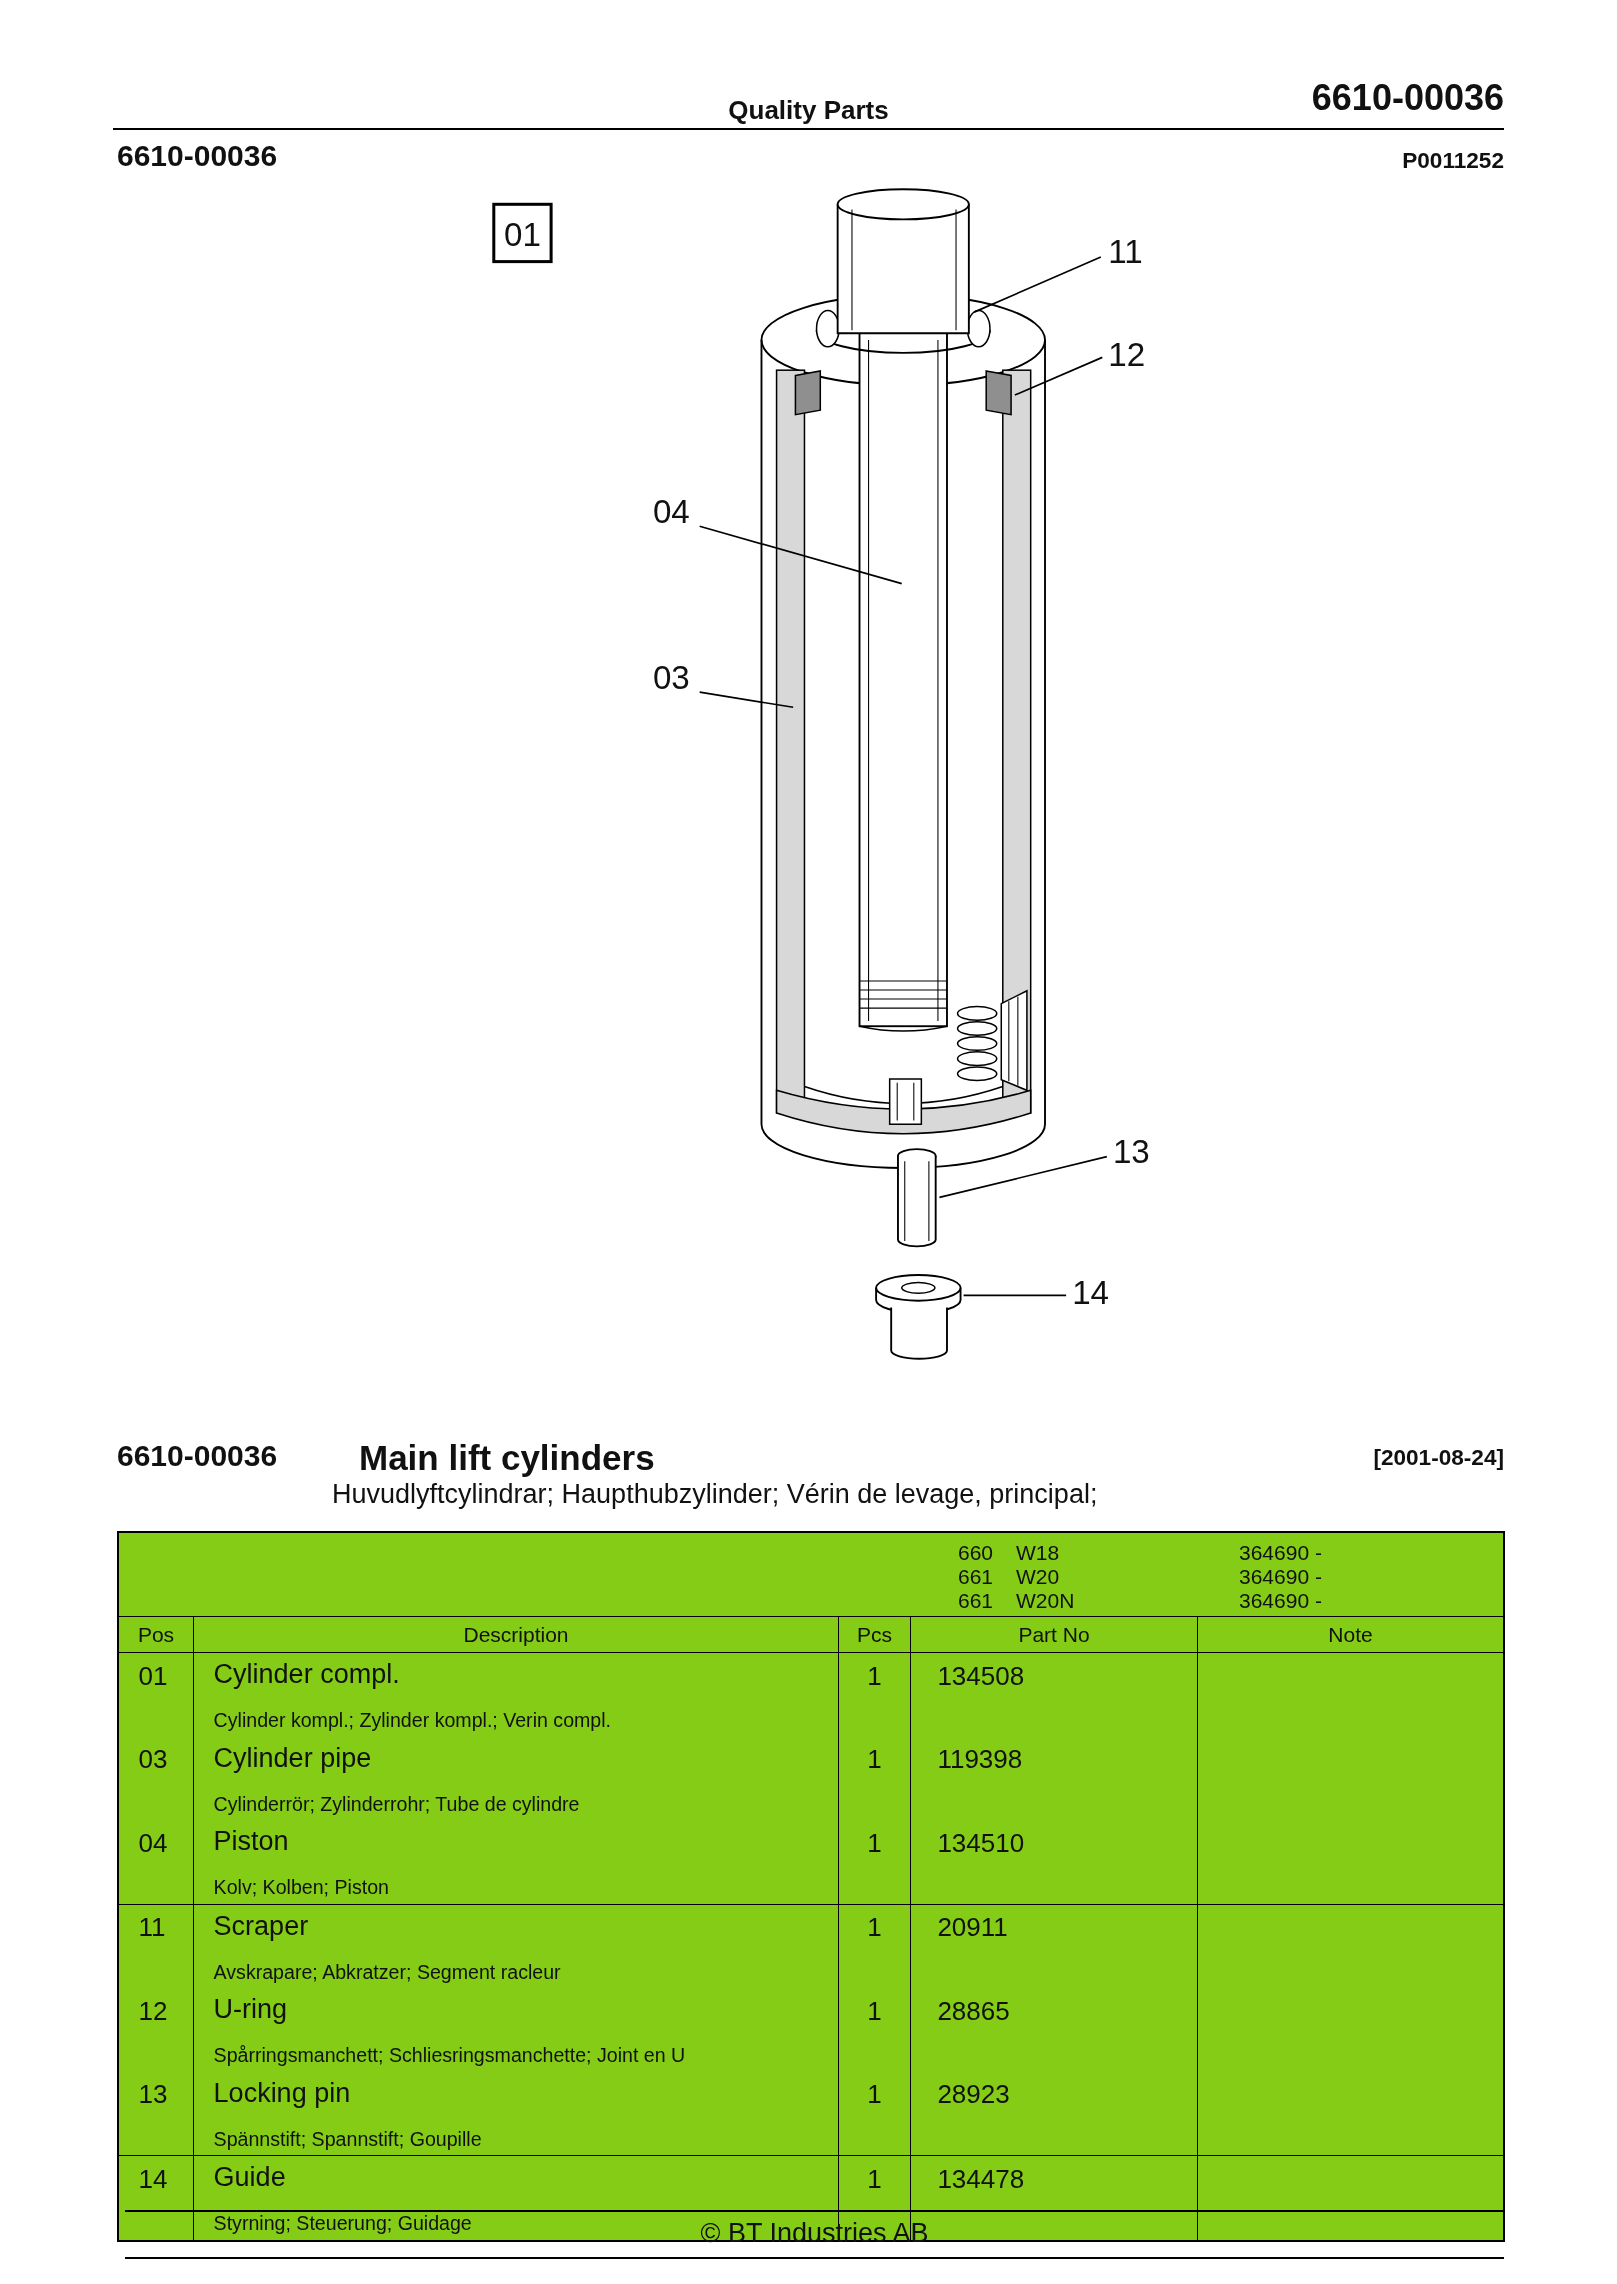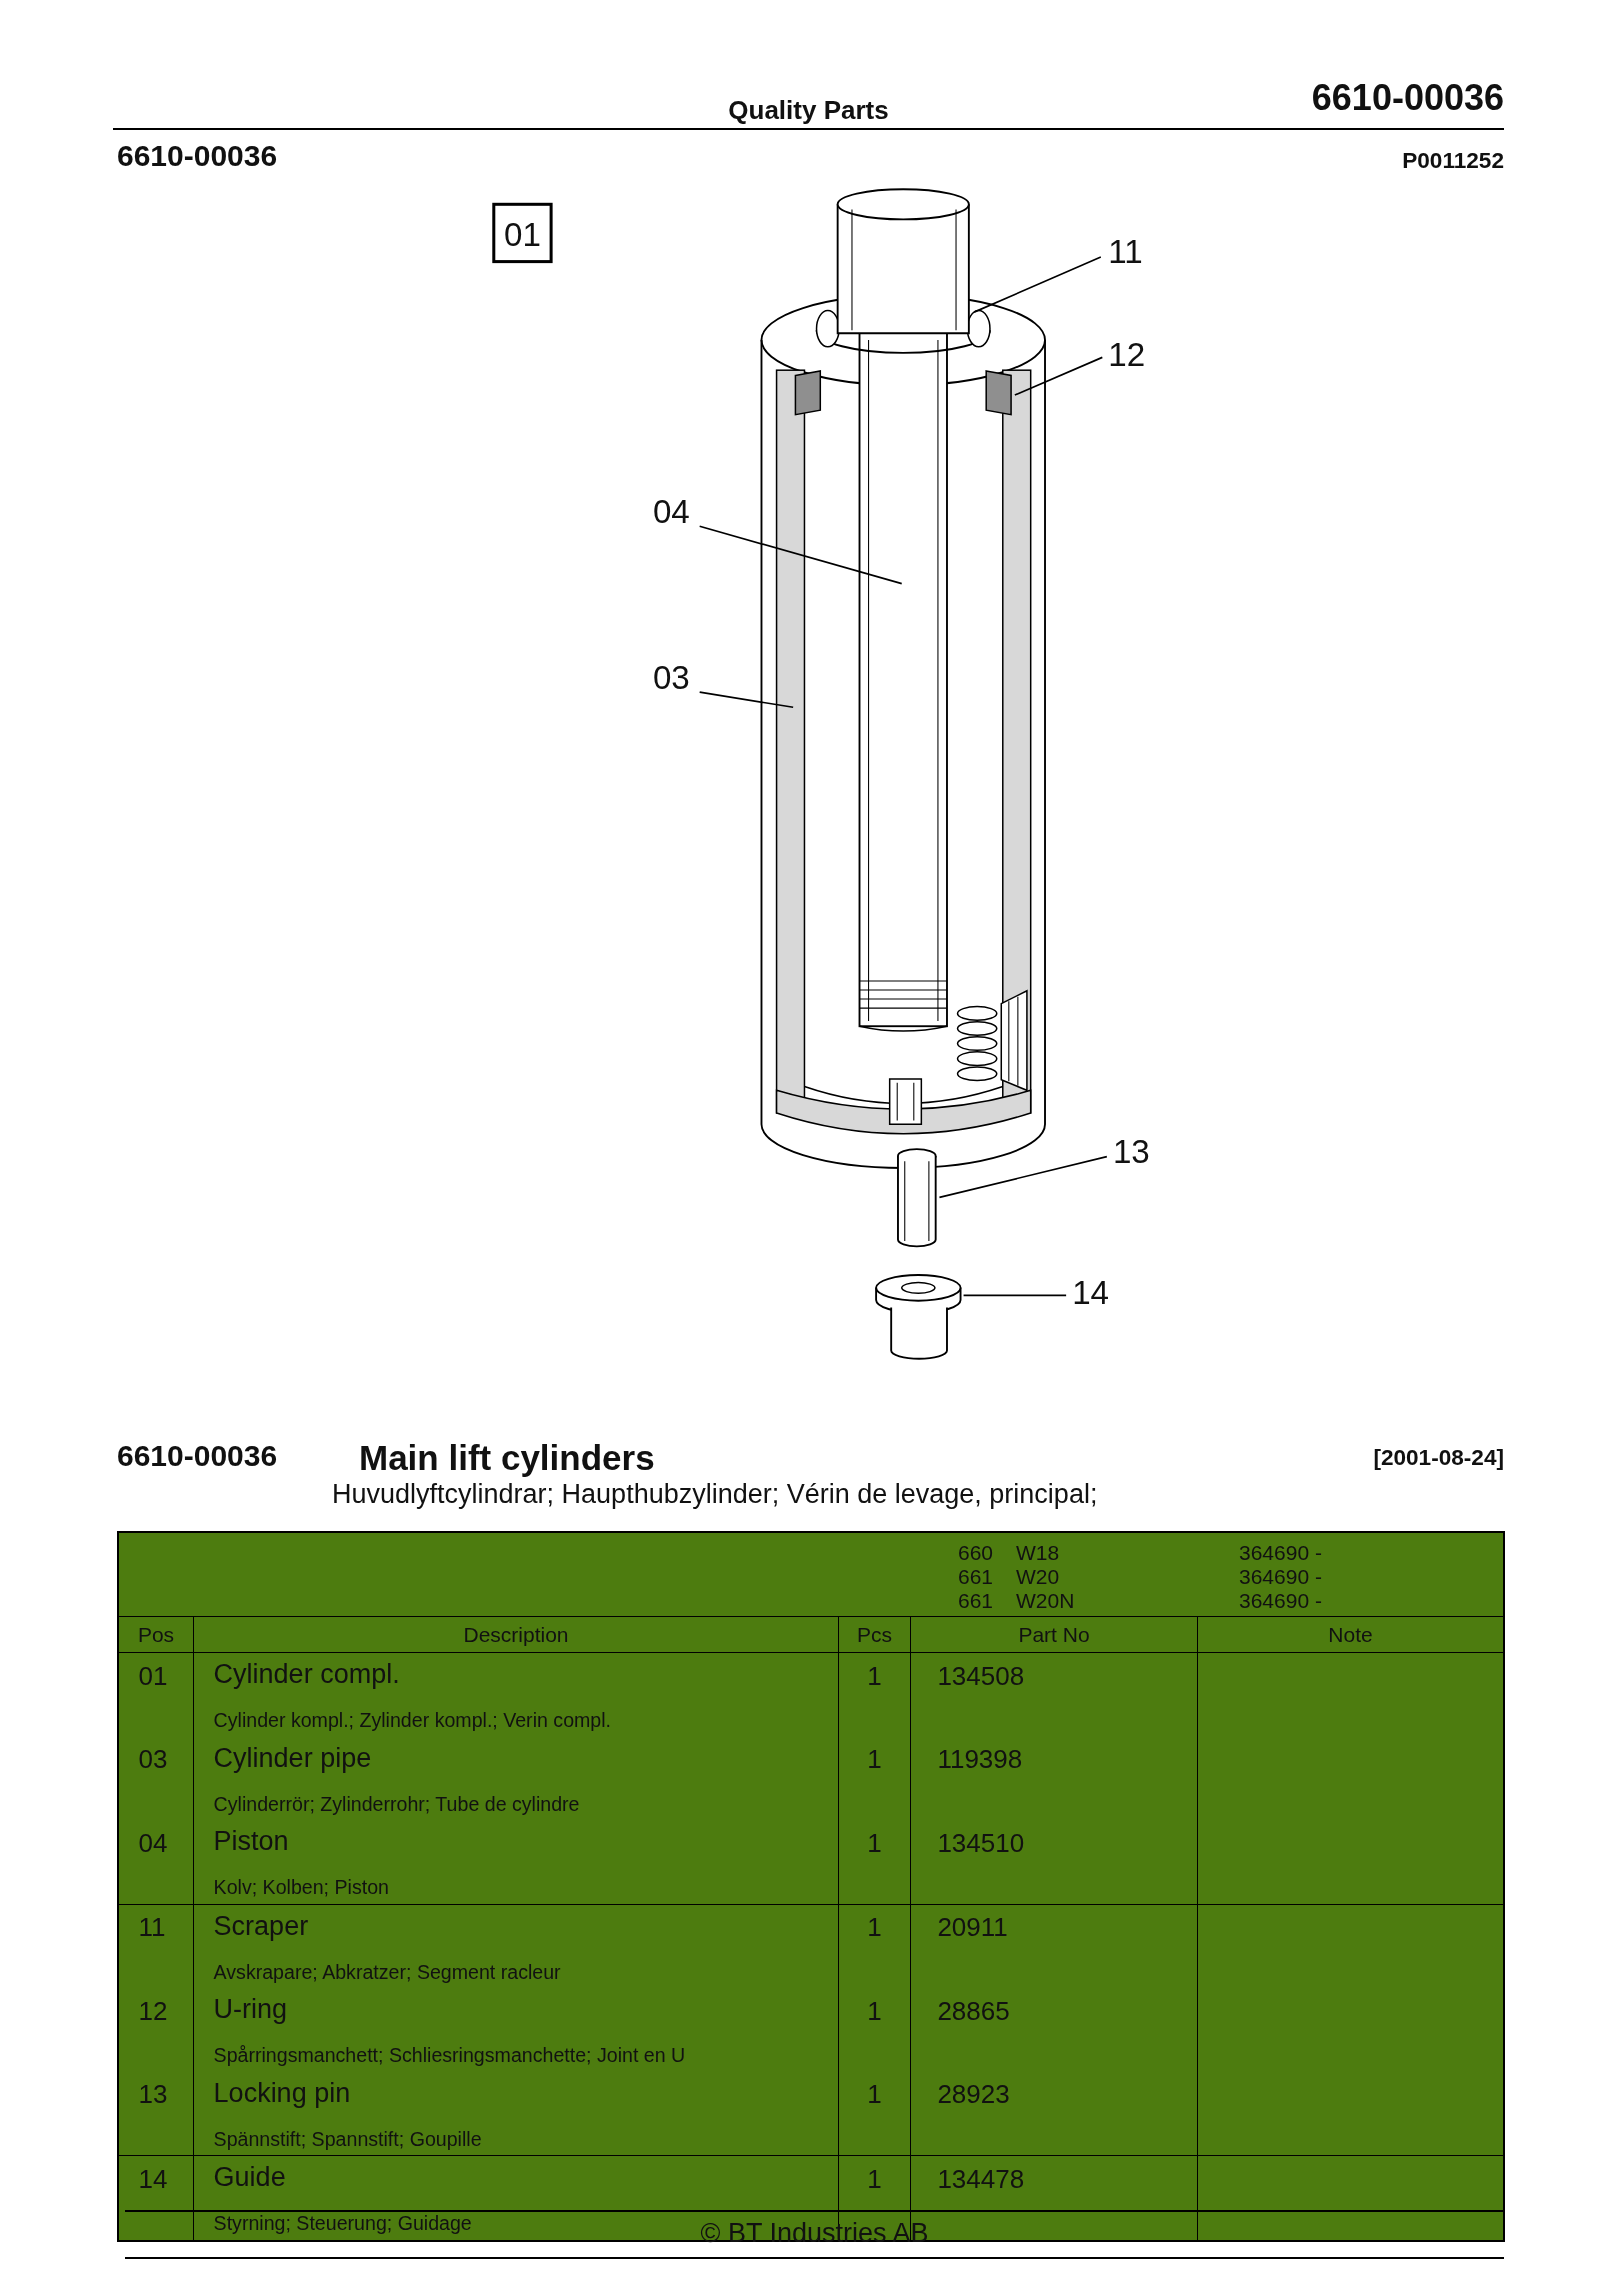--- a/index.html
+++ b/index.html
@@ -25,21 +25,21 @@
 
   
   .section { position:absolute; top:1439px; left:117px; right:113px; }
   .section-row { position:relative; height:39px; }
   .section-number { position:absolute; left:0; top:0; font-size:30px; font-weight:bold; }
   .section-title { position:absolute; left:215px; top:-1.5px; font-size:35px; font-weight:bold;margin-left:27px; }
   .section-date { position:absolute; right:0; top:6px; font-size:22.6px; font-weight:bold; }
   .section-subtitle { position:absolute; left:215px; top:40px; font-size:27px; }
 
   
-  .parts-table { position:absolute; top:1531px; left:117px; width:1388px; border:2.3px solid #000; box-sizing:border-box; background:#4d7c0f; }
+  .parts-table { position:absolute; top:1531px; left:117px; width:1388px; border:2.3px solid #000; box-sizing:border-box; background:#84cc16; }
   .variant-block { border-bottom:1.5px solid #000; height:84px; box-sizing:border-box; padding-top:7.5px; }
   .variant-line { padding-left:839px; font-size:21px; line-height:24px; white-space:nowrap; }
   .variant-model { display:inline-block; width:58px; }
   .variant-type  { display:inline-block; width:223px; }
   .cols { display:grid; grid-template-columns:75px 645px 72px 287px 1fr; }
   .thead { border-bottom:1.5px solid #000; height:35px; }
   .thead > div { font-size:21px; text-align:center; line-height:35px; border-right:1.5px solid #000; box-sizing:border-box; }
   .thead > div:last-child { border-right:none; }
   .trow { min-height:60px; }
   .trow > div { border-right:1.5px solid #000; box-sizing:border-box; }

